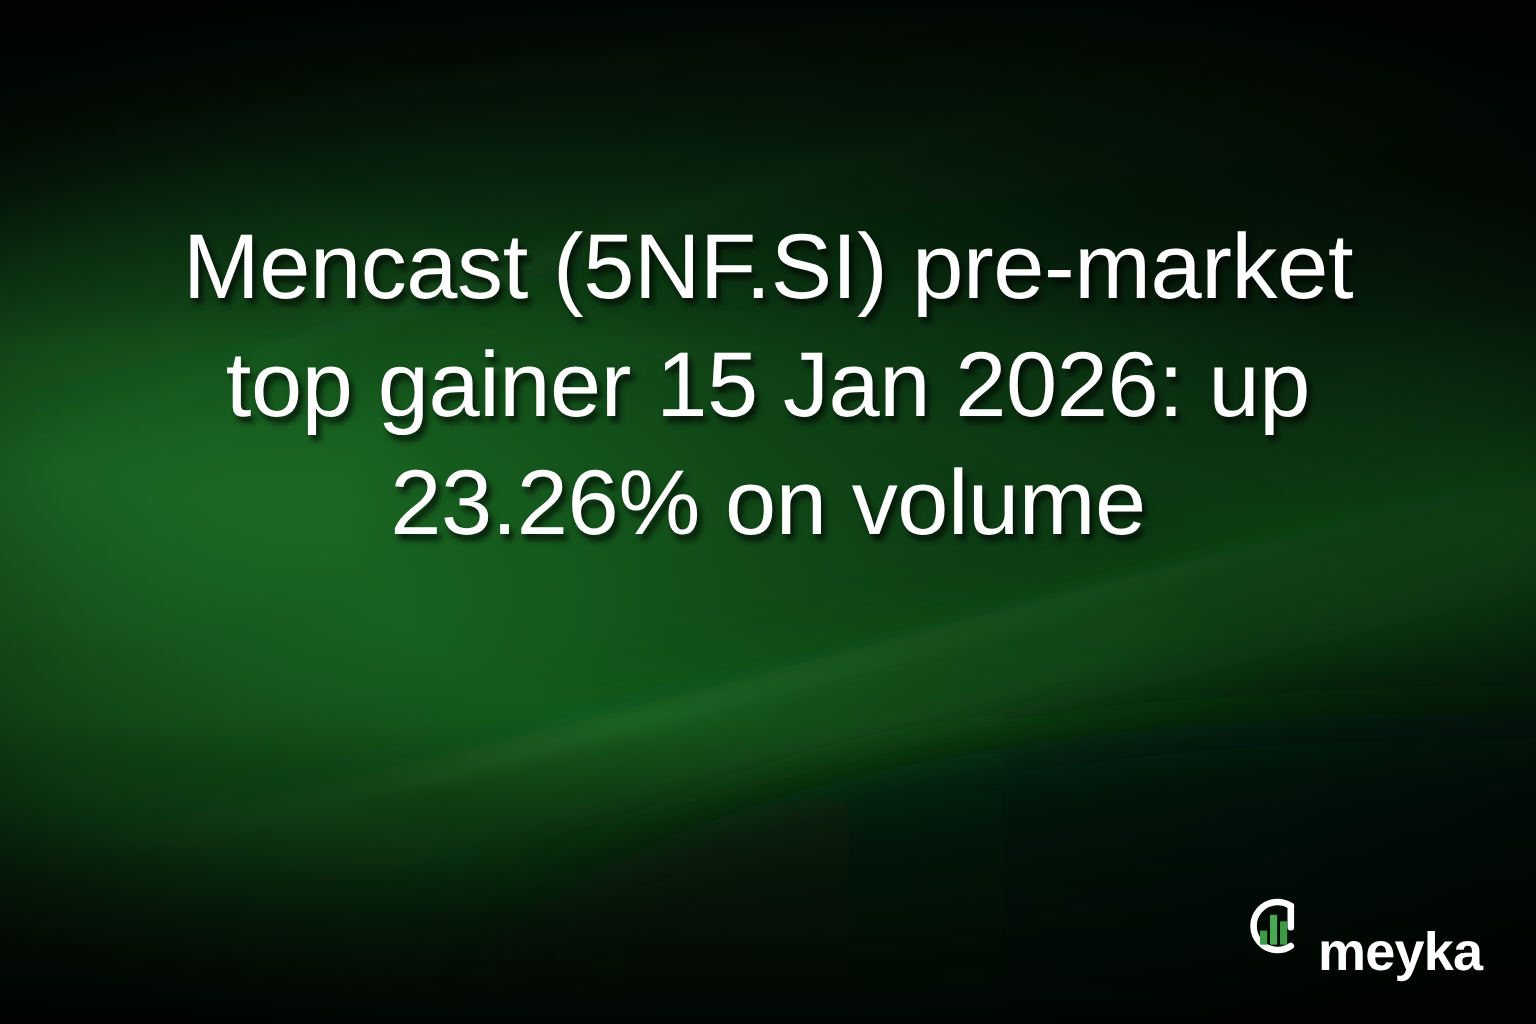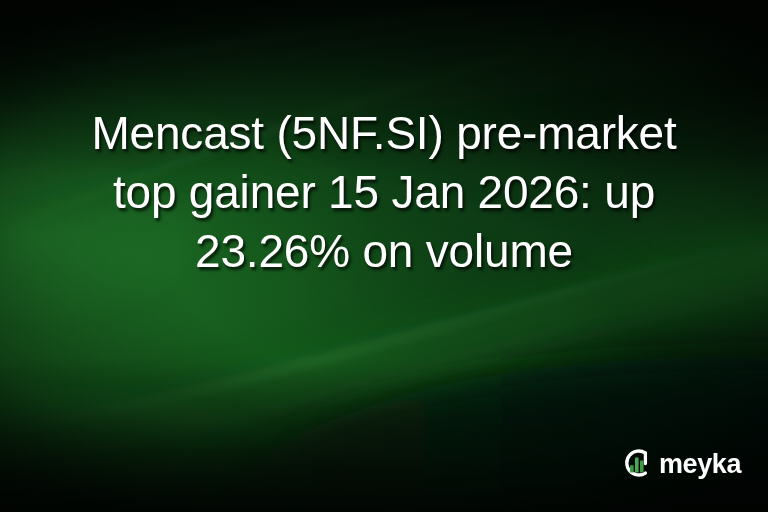--- a/index.html
+++ b/index.html
@@ -88,21 +88,21 @@
     gap: 5px;
   }
   #logo-mark { width: 34px; height: 34px; display: block; }
   #logo-wordmark {
     color: #ffffff;
     font-size: 27px;
     font-weight: 700;
     letter-spacing: -0.4px;
     line-height: 1;
     position: relative;
-    top: 1px;
+    top: 13px;
   }
 </style>
 </head>
 <body>
 
 <div id="card">
 
   <div class="bg-layer" id="bg-base"></div>
   <div class="bg-layer" id="bg-glow-left"></div>
   <div class="bg-layer" id="bg-glow-right"></div>

